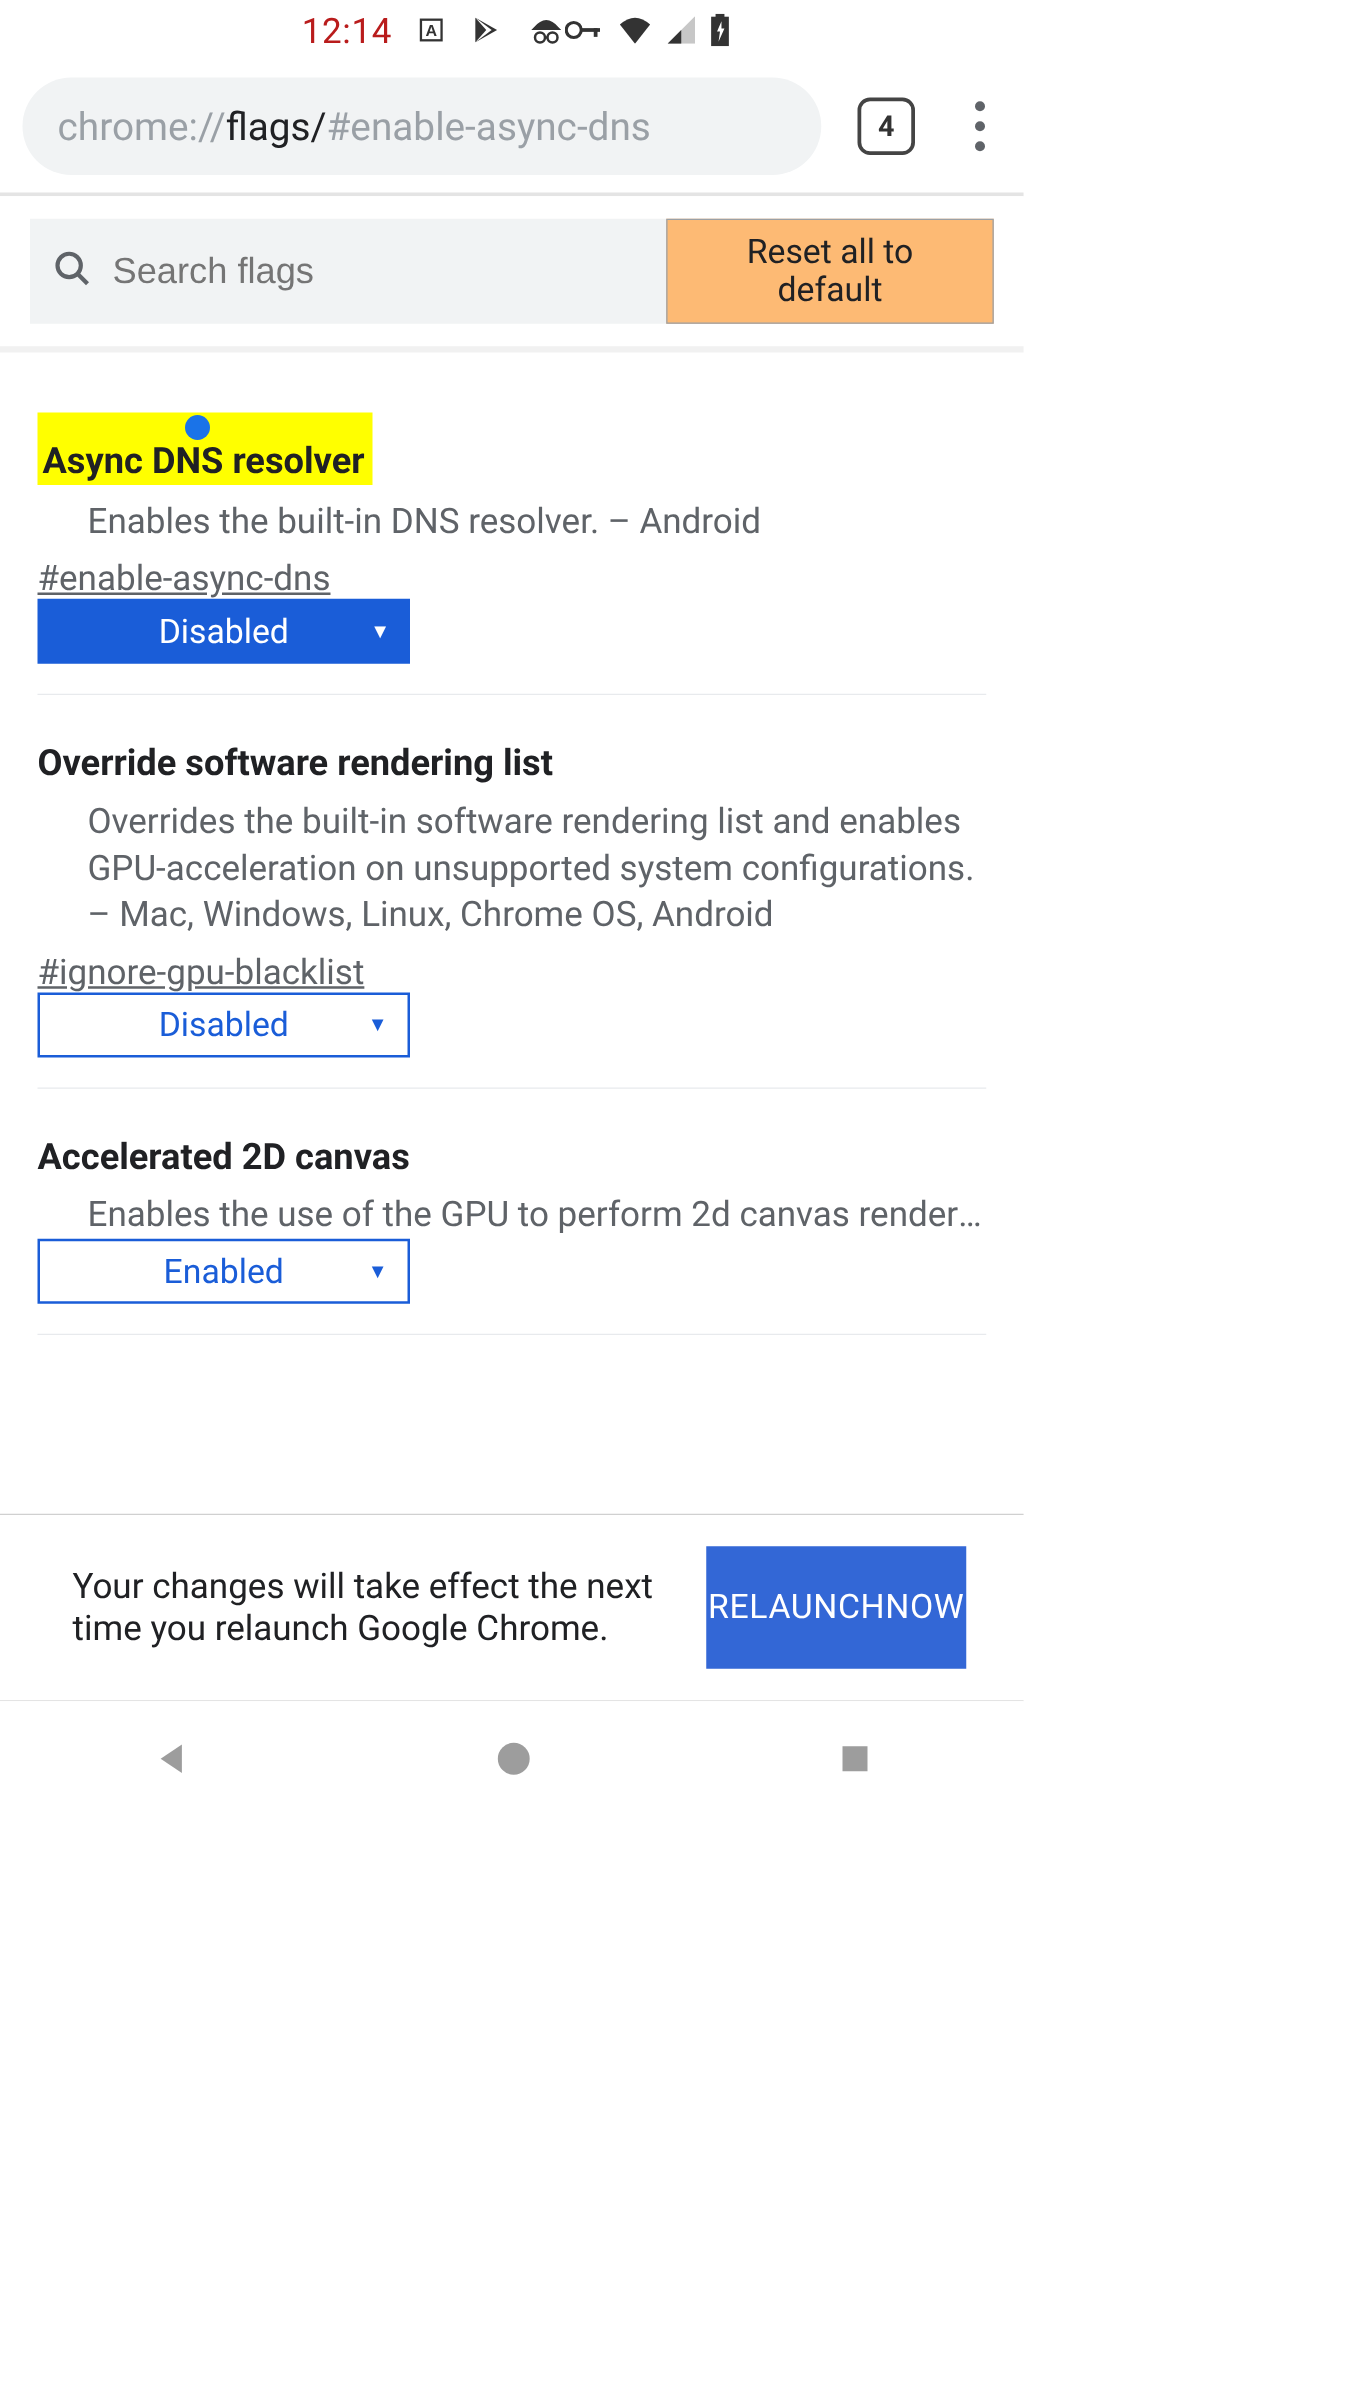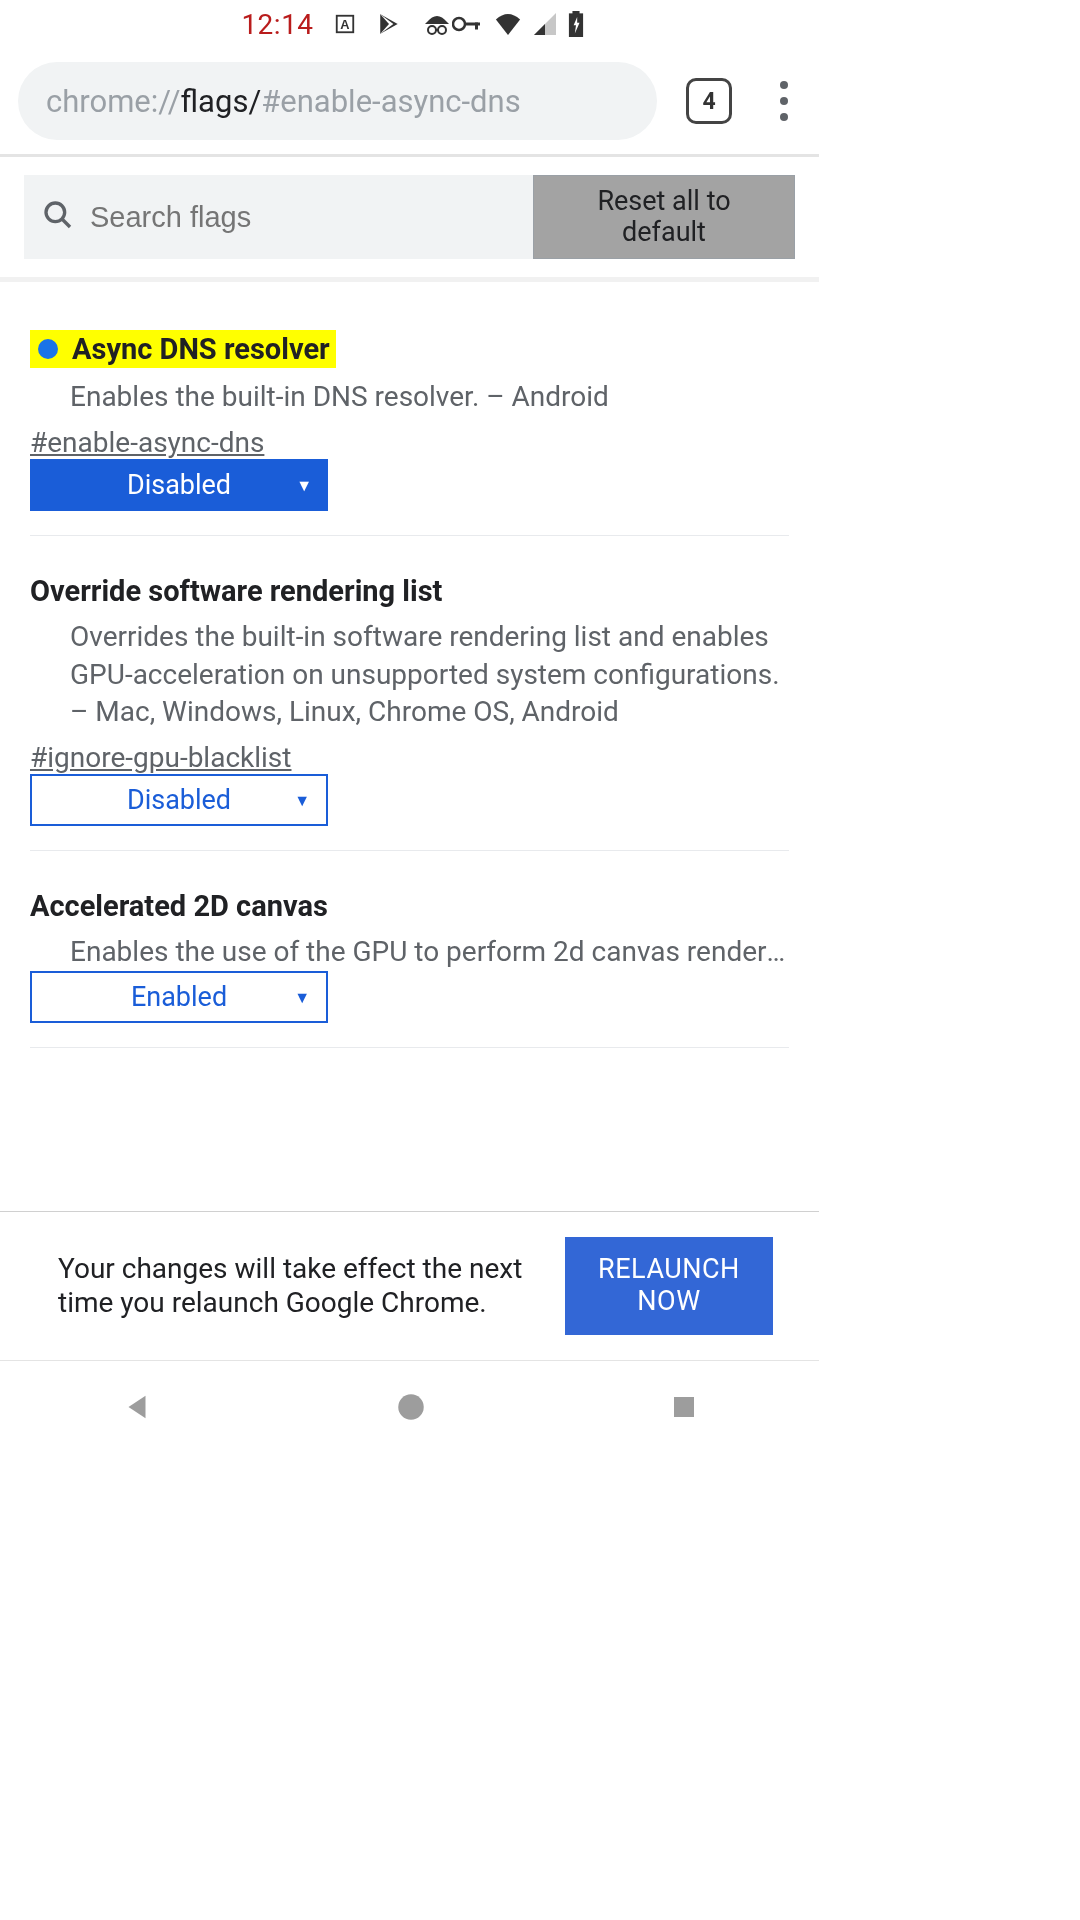--- a/index.html
+++ b/index.html
@@ -70,40 +70,40 @@
       align-items: center;
       padding: 0 18px;
       gap: 16px;
     }
     .search-flags input {
       border: none; outline: none; background: transparent;
       font-size: 29px; color: #5f6368; width: 100%;
     }
     .reset-btn {
       width: 262px;
-      background: #a3a3a3;
+      background: #fdba74;
       border: 1px solid #9aa0a6;
       font-size: 27px;
       color: #202124;
       display: flex;
       flex-direction: column;
       align-items: center;
       justify-content: center;
       cursor: pointer;
       line-height: 1.14;
     }
 
     .content-divider { height: 5px; background: #f1f1f1; }
 
     
     .flags-list { padding: 0 30px; }
     .flag-item { padding: 38px 0 24px 0; border-bottom: 1px solid #e8eaed; }
 
     .flag-title-wrap { display: inline-flex; align-items: center; }
-    .flag-title-wrap.highlight { background: #ffff00; padding: 2px 6px 2px 4px; }
+    .flag-title-wrap.highlight { background: #ffff00; padding: 2px 6px 2px 4px; flex-direction: column; }
     .flag-dot { width: 20px; height: 20px; background: #1a73e8; border-radius: 50%; margin-right: 14px; margin-left: 4px; }
     .flag-title { font-size: 29px; font-weight: 700; color: #202124; }
 
     .flag-desc {
       font-size: 28px; color: #5f6368; line-height: 1.35;
       margin-top: 10px;
       overflow: hidden; text-overflow: ellipsis; margin-left: 40px;
     }
     .flag-desc.trunc { white-space: nowrap; }
 
@@ -140,21 +140,21 @@
       border-bottom: 1px solid #e4e4e4;
       background: #fff;
       display: flex; align-items: center;
       padding: 0 46px 0 58px;
       gap: 20px;
     }
     .relaunch-text { flex: 1; font-size: 28px; color: #202124; line-height: 1.2; }
     .relaunch-btn {
       background: #3367d6; color: #fff;
       width: 208px; height: 98px;
-      display: flex; flex-direction: column; align-items: center; justify-content: center;
+      display: flex; flex-direction: row; align-items: center; justify-content: center;
       font-size: 27px; letter-spacing: 0.5px; line-height: 1.18;
       cursor: pointer;
     }
 
     
     .nav-bar {
       position: absolute; left: 0; right: 0; bottom: 0;
       height: 95px;
       display: flex; align-items: center; justify-content: space-around;
       background: #fff;

